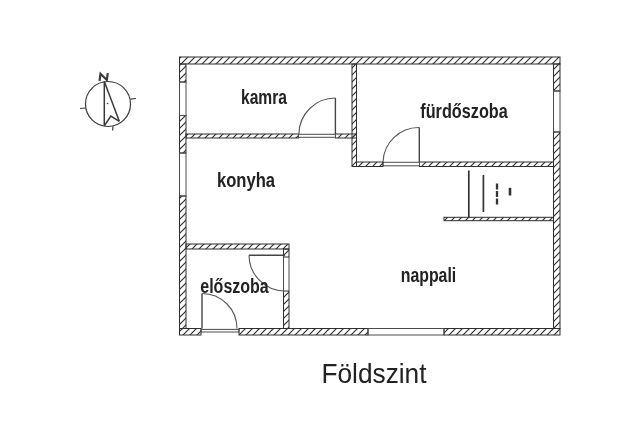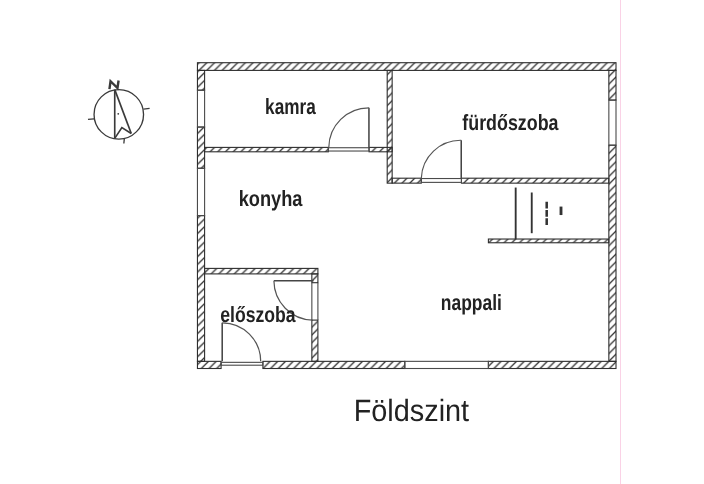--- a/index.html
+++ b/index.html
@@ -1,16 +1,16 @@
 <!DOCTYPE html>
 <html><head>
 <meta charset="utf-8">
 <style>
   html,body{margin:0;padding:0;background:#ffffff;}
-  .page{position:relative;width:564px;height:440px;background:#ec4899;overflow:hidden;
+  .page{position:relative;width:564px;height:440px;background:#84cc16;overflow:hidden;
         font-family:"Liberation Sans", sans-serif;}
   svg{filter:blur(0.3px);}
 </style>
 </head>
 <body>
 <div class="page">
 <svg width="640" height="440" viewBox="0 0 640 440">
   <defs>
     <pattern id="h" width="7" height="7" patternUnits="userSpaceOnUse">
       <path d="M-1,1 L1,-1 M0,7 L7,0 M6,8 L8,6" stroke="#333333" stroke-width="1.2" fill="none"></path>

